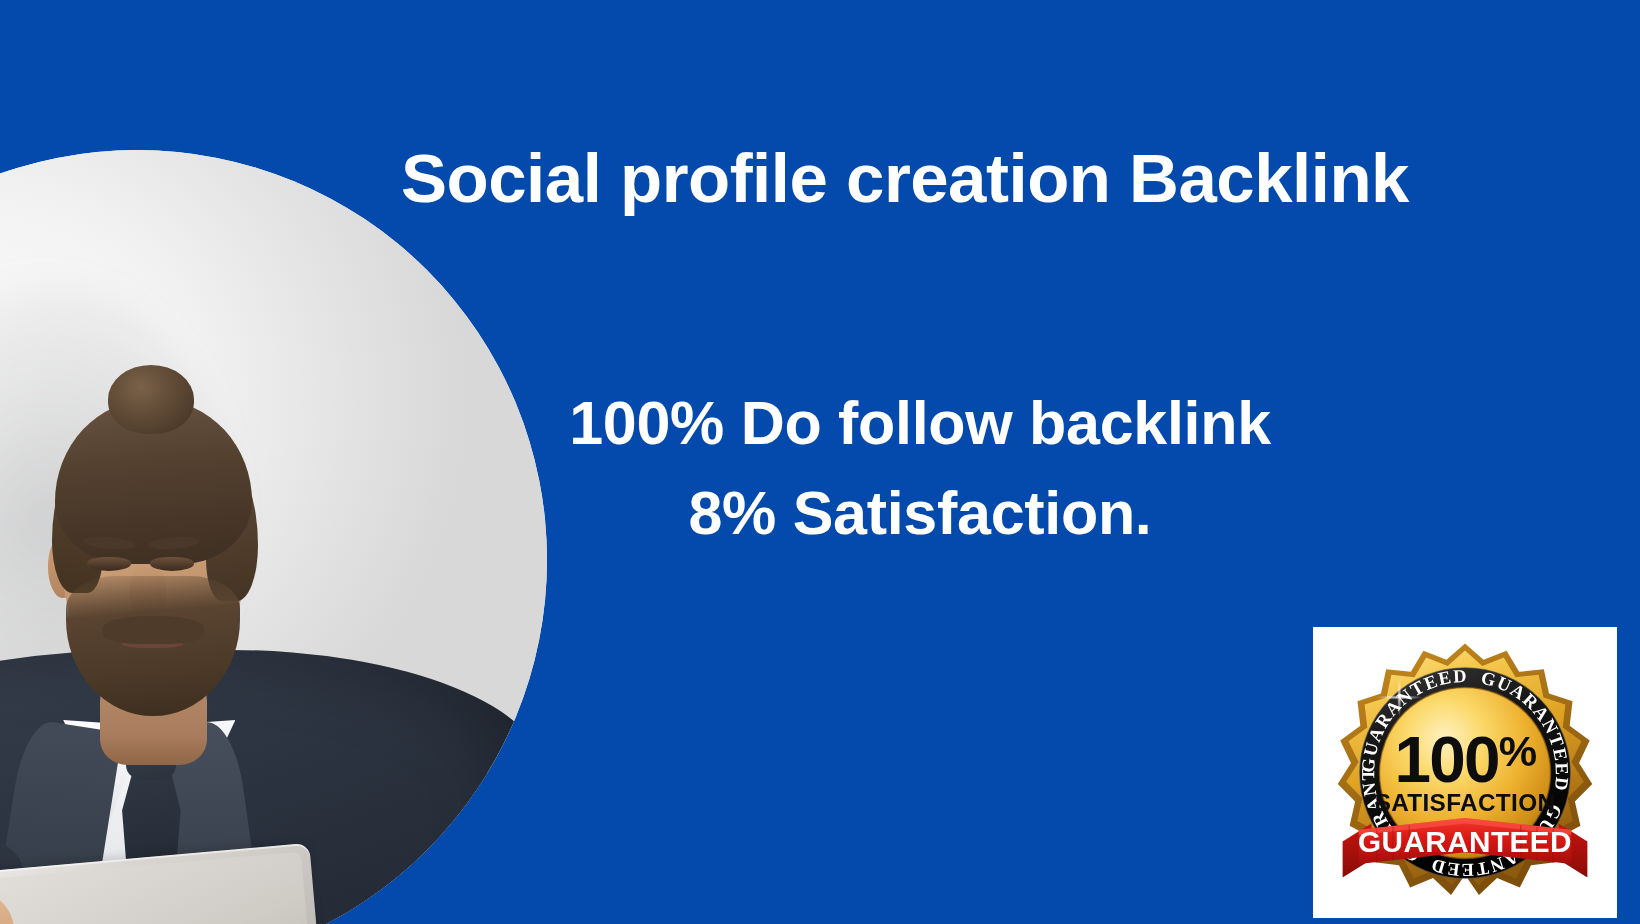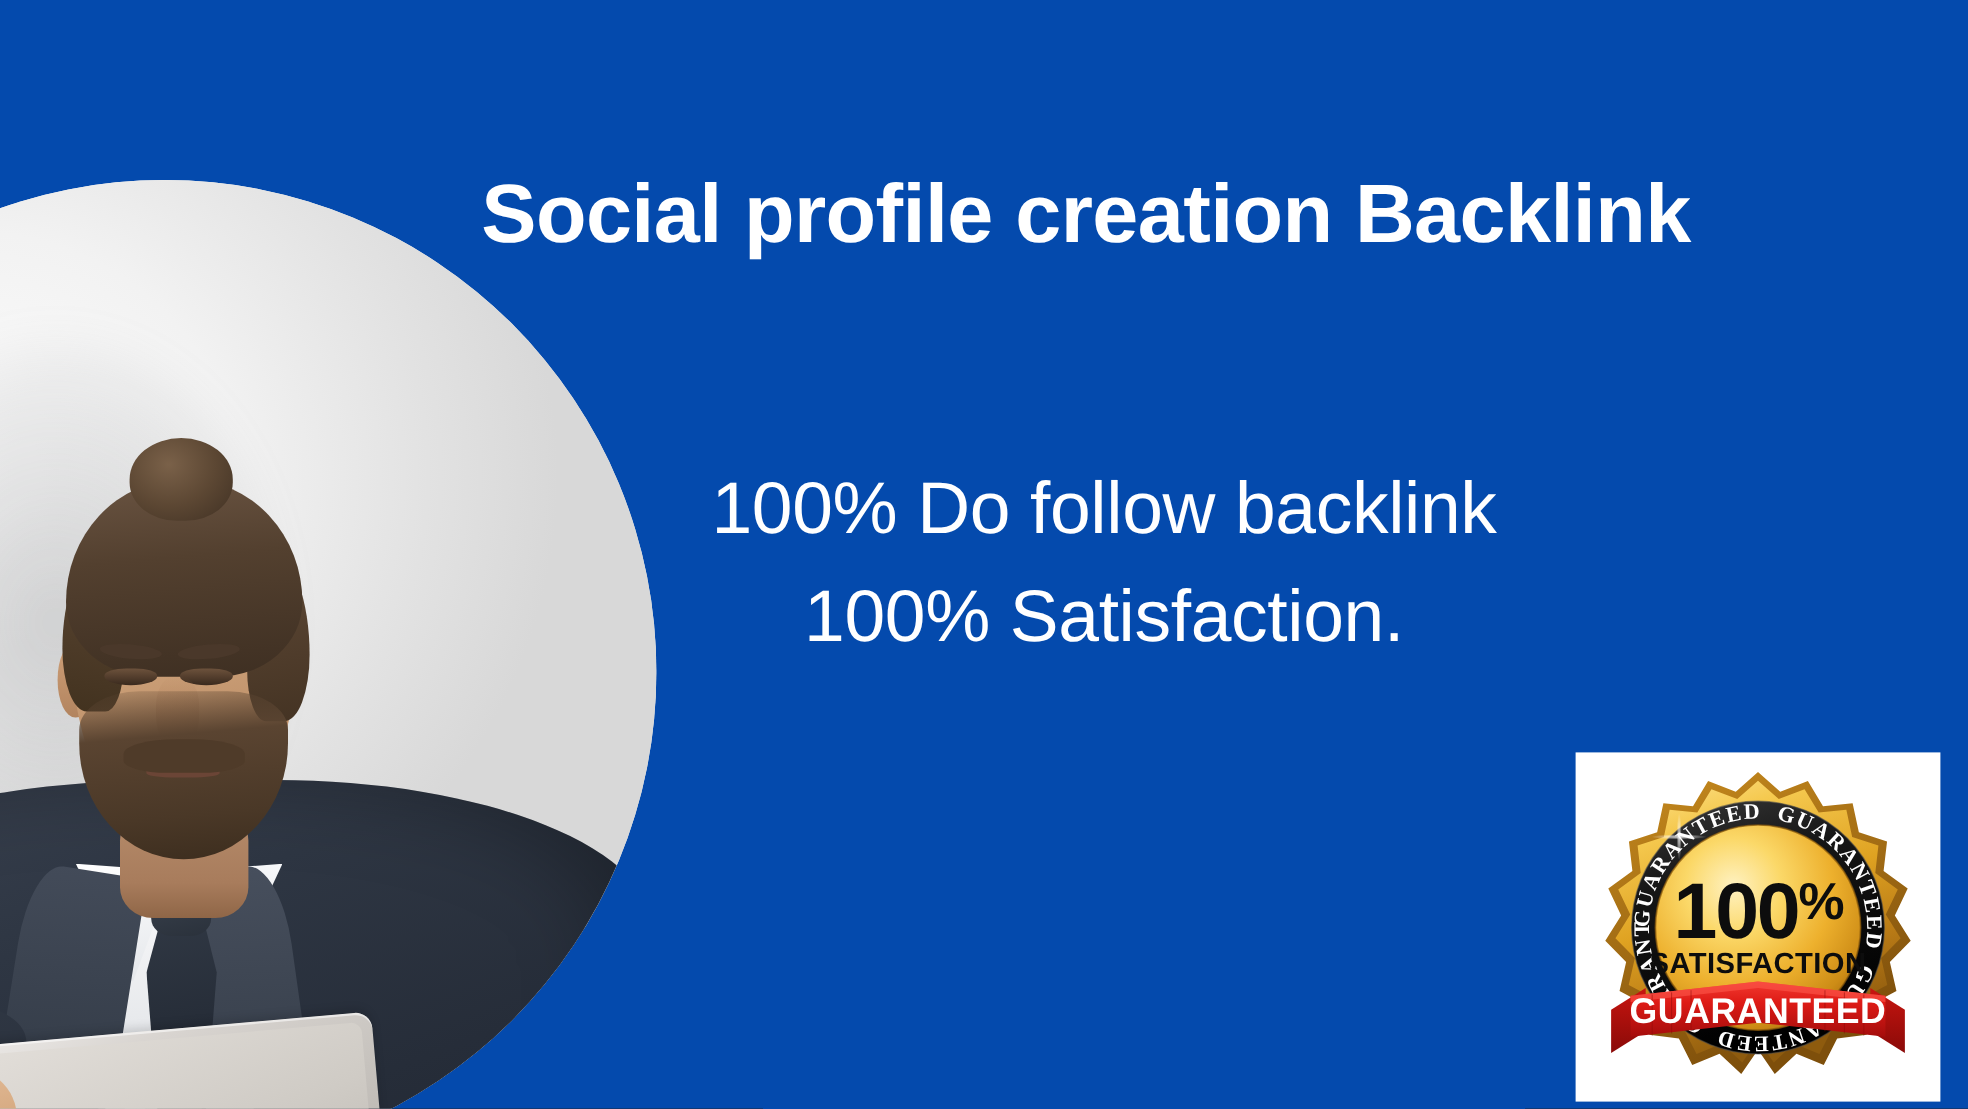--- a/index.html
+++ b/index.html
@@ -339,21 +339,21 @@
 
   
   .body-copy {
     position: absolute;
     left: 430px;
     top: 378px;
     width: 980px;
     text-align: center;
     color: #ffffff;
     font-family: "Liberation Sans", sans-serif;
-    font-weight: normal;
+    font-weight: bold;
     font-size: 61px;
     line-height: 90px;
     letter-spacing: -0.3px;
   }
   .body-copy .line { display: block; white-space: nowrap; }
 
   
   .badge-card {
     position: absolute;
     left: 1313px;
@@ -420,21 +420,21 @@
           <div class="tablet-bezel"></div>
         </div>
         <div class="hand-l"></div>
 
       </div>
     </div>
   </div>
 
   <div class="body-copy">
     <span class="line">100% Do follow backlink</span>
-    <span class="line">100% Satisfaction.</span>
+    <span class="line">8% Satisfaction.</span>
   </div>
 
   <div class="badge-card">
     <div class="badge-wrap">
       <svg viewBox="0 0 300 300" xmlns="http://www.w3.org/2000/svg" aria-hidden="true">
         <defs>
           <linearGradient id="goldStar" x1="0" y1="0" x2="0.35" y2="1">
             <stop offset="0%" stop-color="#FFE79A"></stop>
             <stop offset="22%" stop-color="#F5C94F"></stop>
             <stop offset="52%" stop-color="#DFA221"></stop>

